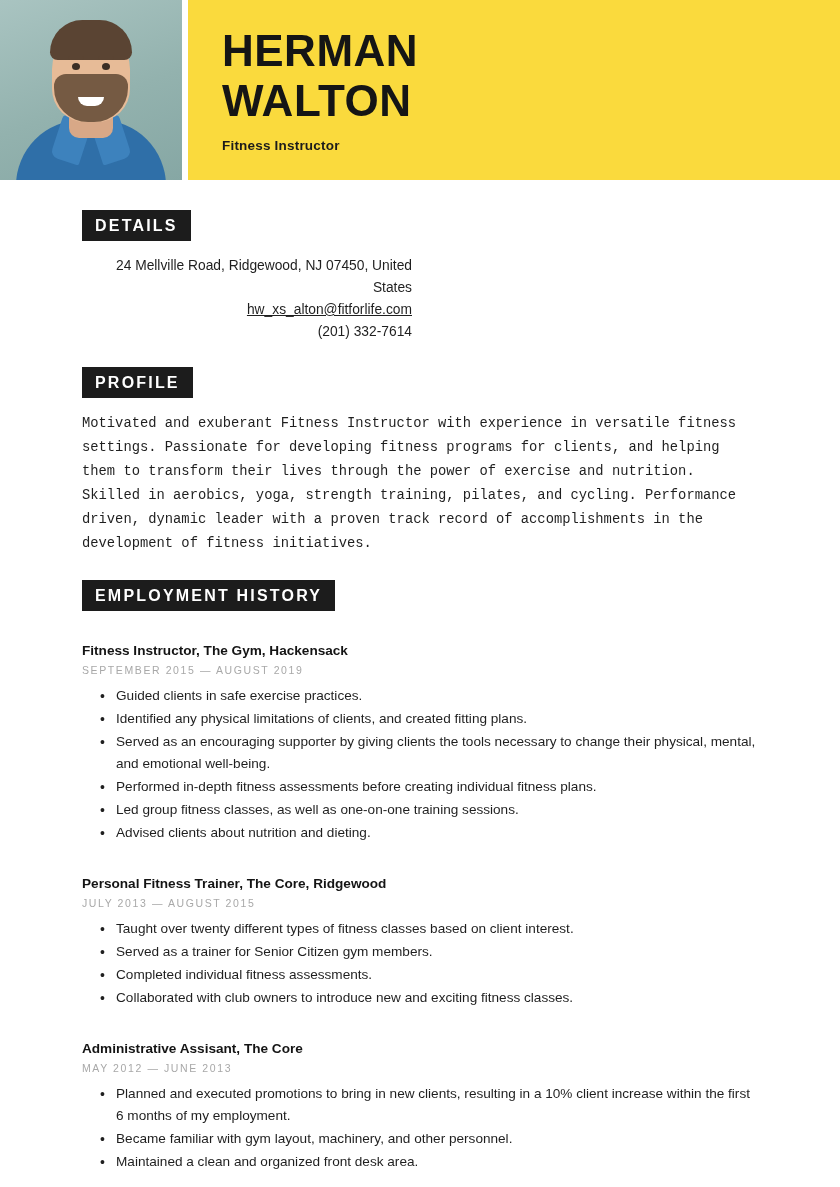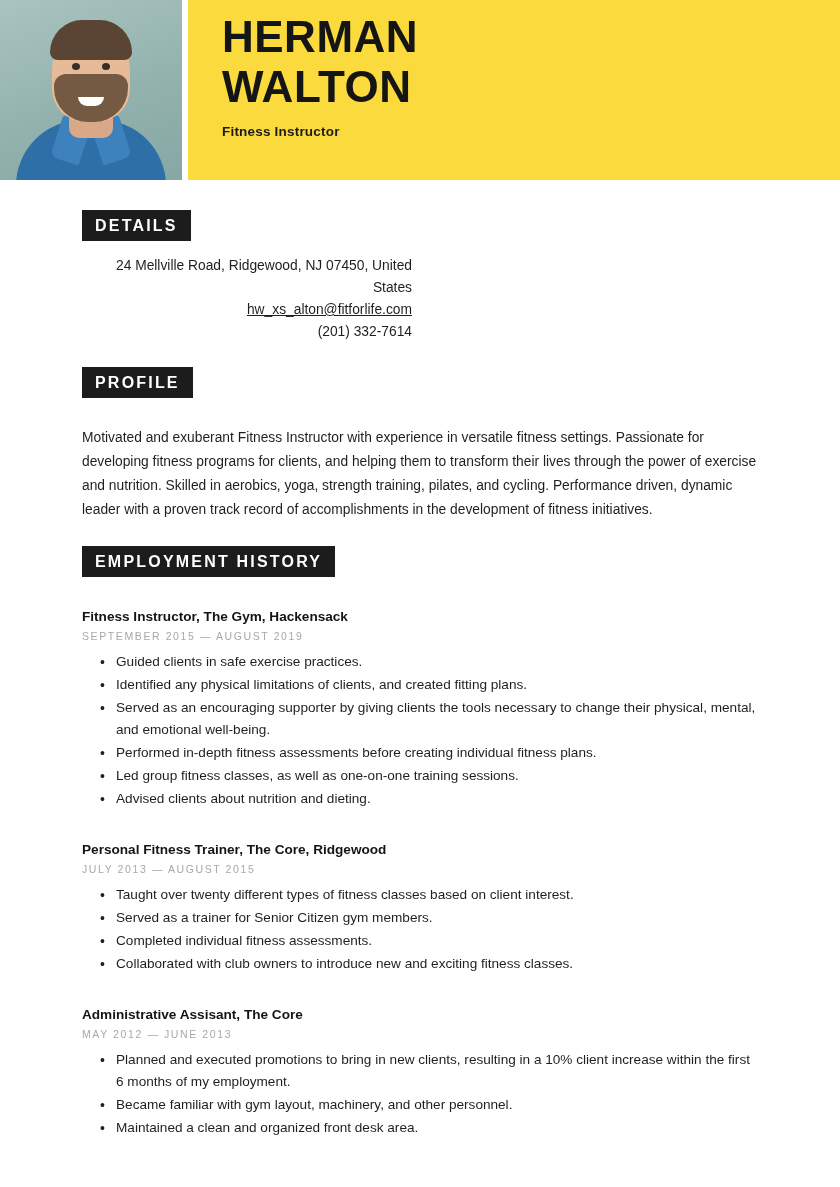--- a/index.html
+++ b/index.html
@@ -137,21 +137,21 @@
 
   .header-band {
     flex: 1 1 auto;
     background: #fada3d;
     position: relative;
     margin-left: 6px;
   }
   .name-block {
     position: absolute;
     left: 34px;
-    top: 12px;
+    top: 26px;
   }
   .name-line {
     font-size: 44px;
     line-height: 50px;
     font-weight: 700;
     letter-spacing: 0.5px;
     color: #151515;
   }
   .job-title {
     margin-top: 12px;
@@ -188,24 +188,25 @@
     text-align: right;
   }
   .details-email {
     color: #1f1f1f;
     text-decoration: underline;
     display: inline-block;
   }
   .details-phone { display: block; margin-left: 8px; }
 
   .profile-text {
-    margin-top: 28px;
+    margin-top: 14px;
     font-size: 13.8px;
     line-height: 24px;
     color: #1f1f1f;
+    font-family: Liberation Mono, monospace;
   }
 
   .job {
     margin-top: 32px;
   }
   .job-heading {
     font-size: 13.6px;
     font-weight: 700;
     color: #141414;
   }

